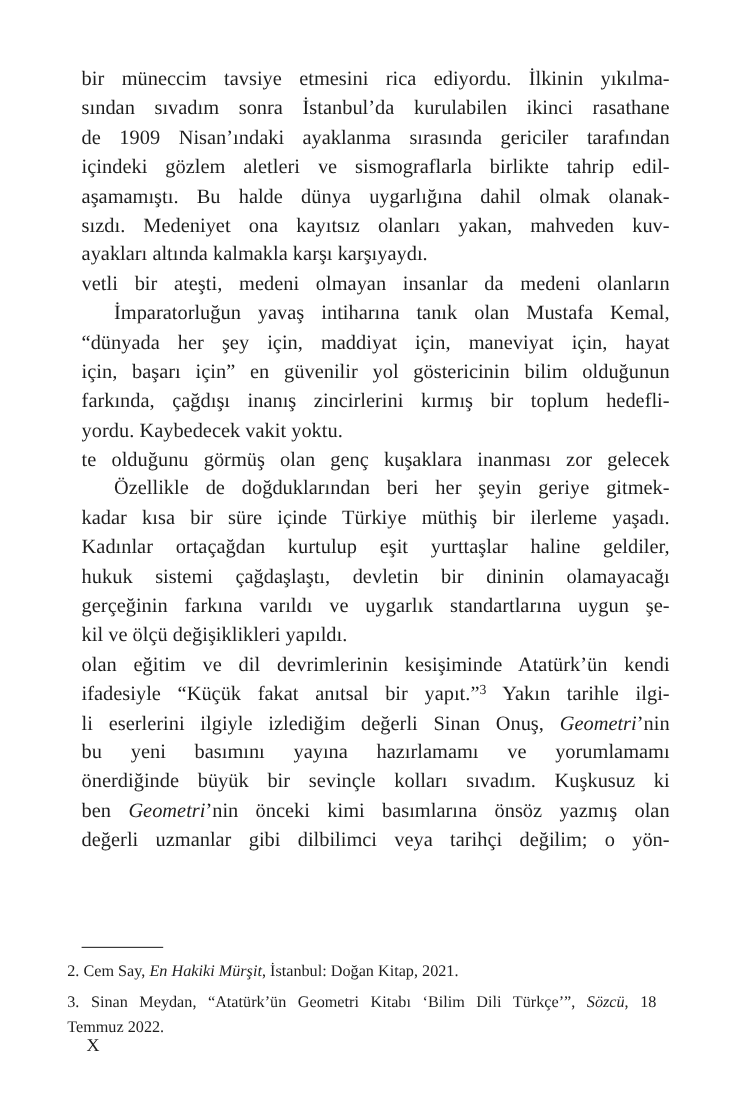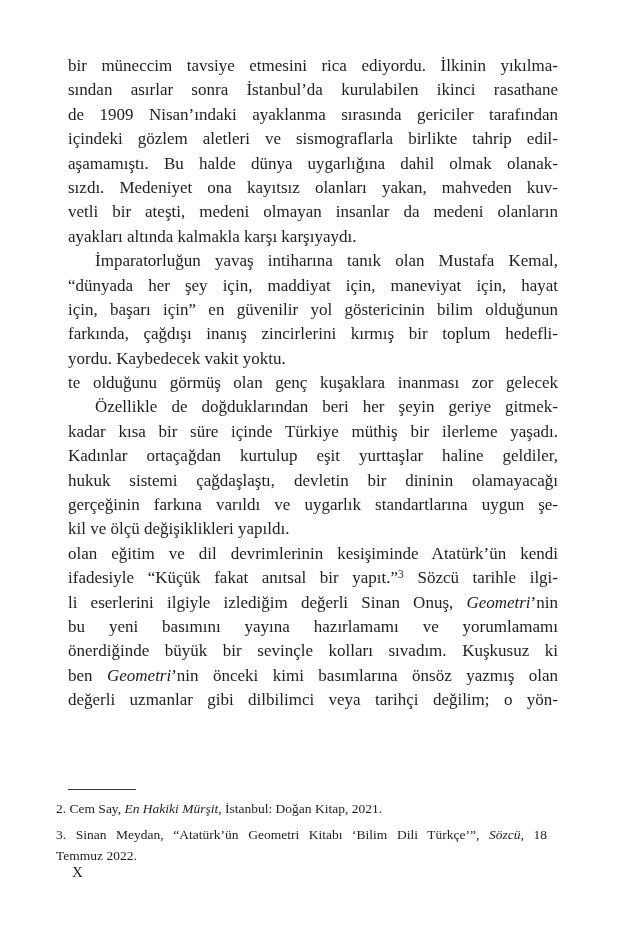--- a/index.html
+++ b/index.html
@@ -63,41 +63,41 @@
     font-size: 15px;
     color: #1e1e1e;
   }
 </style>
 </head>
 <body>
 
 <div class="page">
   <div class="textblock">
       <div class="line"><span>bir müneccim tavsiye etmesini rica ediyordu. İlkinin yıkılma-</span></div>
-      <div class="line"><span>sından asırlar sonra İstanbul’da kurulabilen ikinci rasathane</span></div>
+      <div class="line"><span>sından sıvadım sonra İstanbul’da kurulabilen ikinci rasathane</span></div>
       <div class="line"><span>de 1909 Nisan’ındaki ayaklanma sırasında gericiler tarafından</span></div>
       <div class="line"><span>içindeki gözlem aletleri ve sismograflarla birlikte tahrip edil-</span></div>
       <div class="line"><span>aşamamıştı. Bu halde dünya uygarlığına dahil olmak olanak-</span></div>
       <div class="line"><span>sızdı. Medeniyet ona kayıtsız olanları yakan, mahveden kuv-</span></div>
+      <div class="line end"><span>ayakları altında kalmakla karşı karşıyaydı.</span></div>
       <div class="line"><span>vetli bir ateşti, medeni olmayan insanlar da medeni olanların</span></div>
-      <div class="line end"><span>ayakları altında kalmakla karşı karşıyaydı.</span></div>
       <div class="line indent"><span>İmparatorluğun yavaş intiharına tanık olan Mustafa Kemal,</span></div>
       <div class="line"><span>“dünyada her şey için, maddiyat için, maneviyat için, hayat</span></div>
       <div class="line"><span>için, başarı için” en güvenilir yol göstericinin bilim olduğunun</span></div>
       <div class="line"><span>farkında, çağdışı inanış zincirlerini kırmış bir toplum hedefli-</span></div>
       <div class="line end"><span>yordu. Kaybedecek vakit yoktu.</span></div>
       <div class="line"><span>te olduğunu görmüş olan genç kuşaklara inanması zor gelecek</span></div>
       <div class="line indent"><span>Özellikle de doğduklarından beri her şeyin geriye gitmek-</span></div>
       <div class="line"><span>kadar kısa bir süre içinde Türkiye müthiş bir ilerleme yaşadı.</span></div>
       <div class="line"><span>Kadınlar ortaçağdan kurtulup eşit yurttaşlar haline geldiler,</span></div>
       <div class="line"><span>hukuk sistemi çağdaşlaştı, devletin bir dininin olamayacağı</span></div>
       <div class="line"><span>gerçeğinin farkına varıldı ve uygarlık standartlarına uygun şe-</span></div>
       <div class="line end"><span>kil ve ölçü değişiklikleri yapıldı.</span></div>
       <div class="line"><span>olan eğitim ve dil devrimlerinin kesişiminde Atatürk’ün kendi</span></div>
-      <div class="line"><span>ifadesiyle “Küçük fakat anıtsal bir yapıt.”</span><sup>3</sup><span> Sözcü tarihle ilgi-</span></div>
+      <div class="line"><span>ifadesiyle “Küçük fakat anıtsal bir yapıt.”</span><sup>3</sup><span> Yakın tarihle ilgi-</span></div>
       <div class="line"><span>li eserlerini ilgiyle izlediğim değerli Sinan Onuş, </span><i>Geometri</i><span>’nin</span></div>
       <div class="line"><span>bu yeni basımını yayına hazırlamamı ve yorumlamamı</span></div>
       <div class="line"><span>önerdiğinde büyük bir sevinçle kolları sıvadım. Kuşkusuz ki</span></div>
       <div class="line"><span>ben </span><i>Geometri</i><span>’nin önceki kimi basımlarına önsöz yazmış olan</span></div>
       <div class="line"><span>değerli uzmanlar gibi dilbilimci veya tarihçi değilim; o yön-</span></div>
     </div>
   <div class="fnrule"></div>
   <div class="footnotes">
       <div class="footnote">
         <div class="line end"><span>2. Cem Say, </span><i>En Hakiki Mürşit</i><span>, İstanbul: Doğan Kitap, 2021.</span></div>

